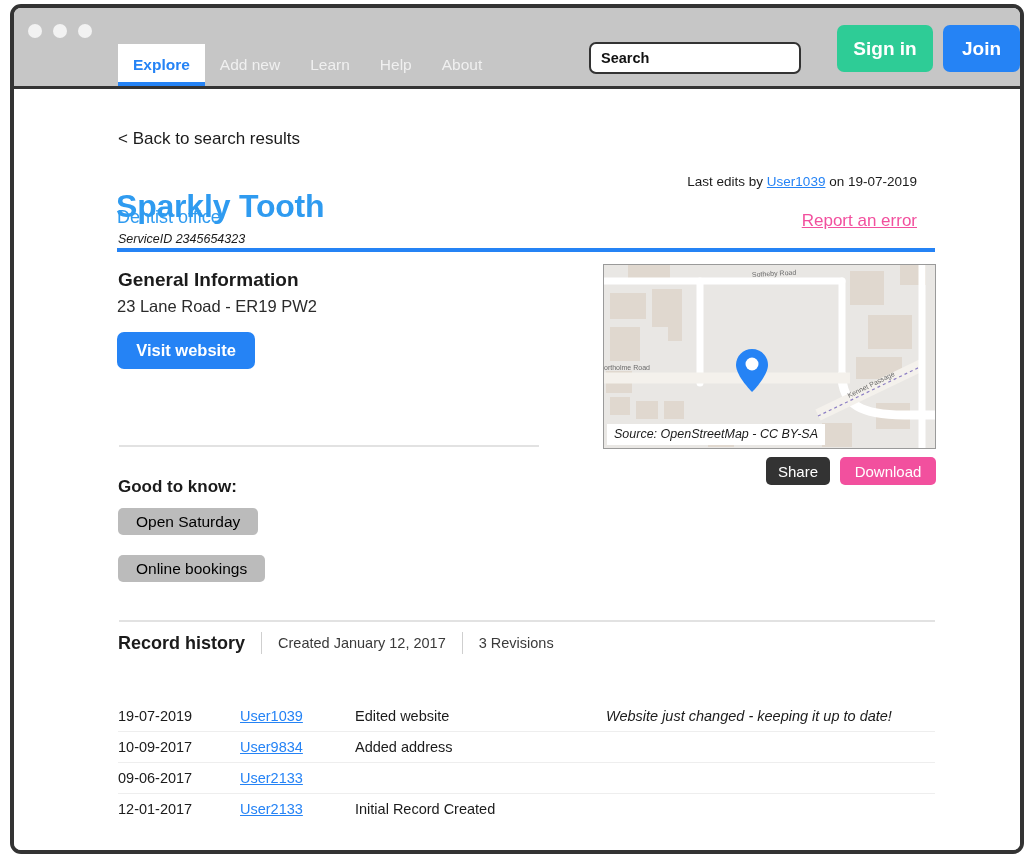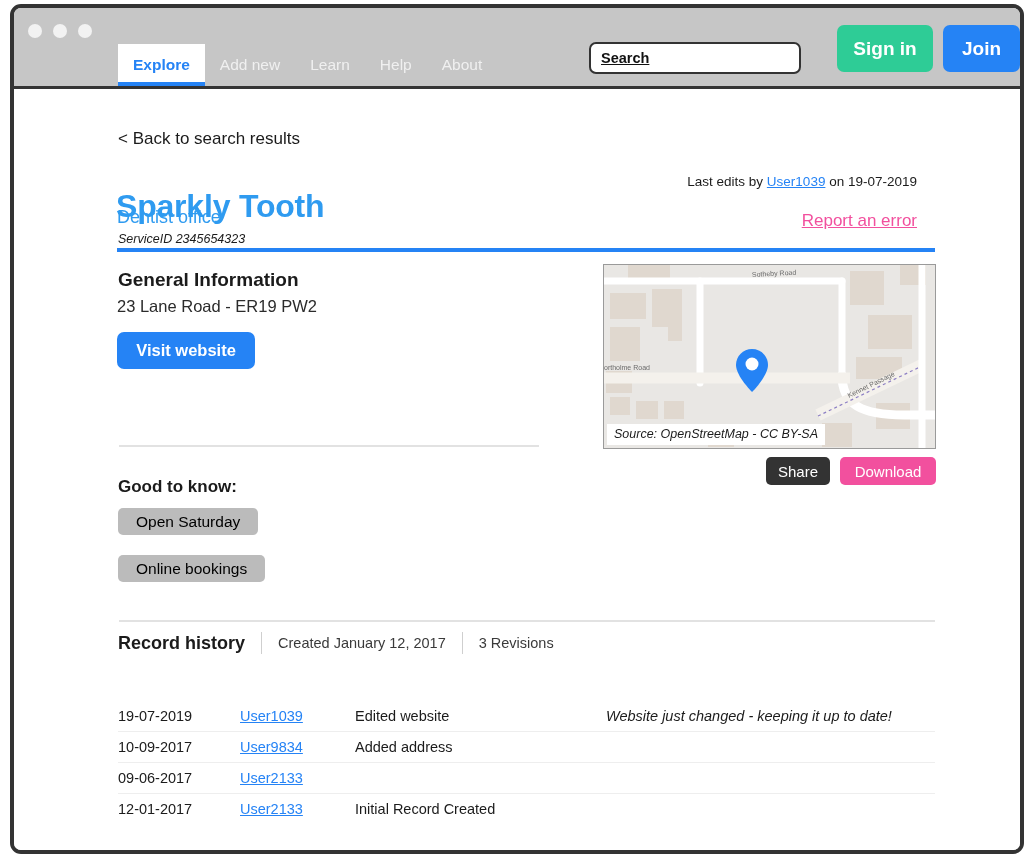--- a/index.html
+++ b/index.html
@@ -89,21 +89,20 @@
     border-radius: 7px;
     background: #ffffff;
     box-sizing: border-box;
     display: flex;
     align-items: center;
     padding-left: 10px;
     font-size: 14.5px;
     font-weight: bold;
     color: #111111;
     cursor: text;
-    text-decoration: underline;
   }
 
   .btn-signin, .btn-join {
     position: absolute;
     top: 17px;
     height: 47px;
     border-radius: 7px;
     color: #ffffff;
     font-size: 19px;
     font-weight: bold;

